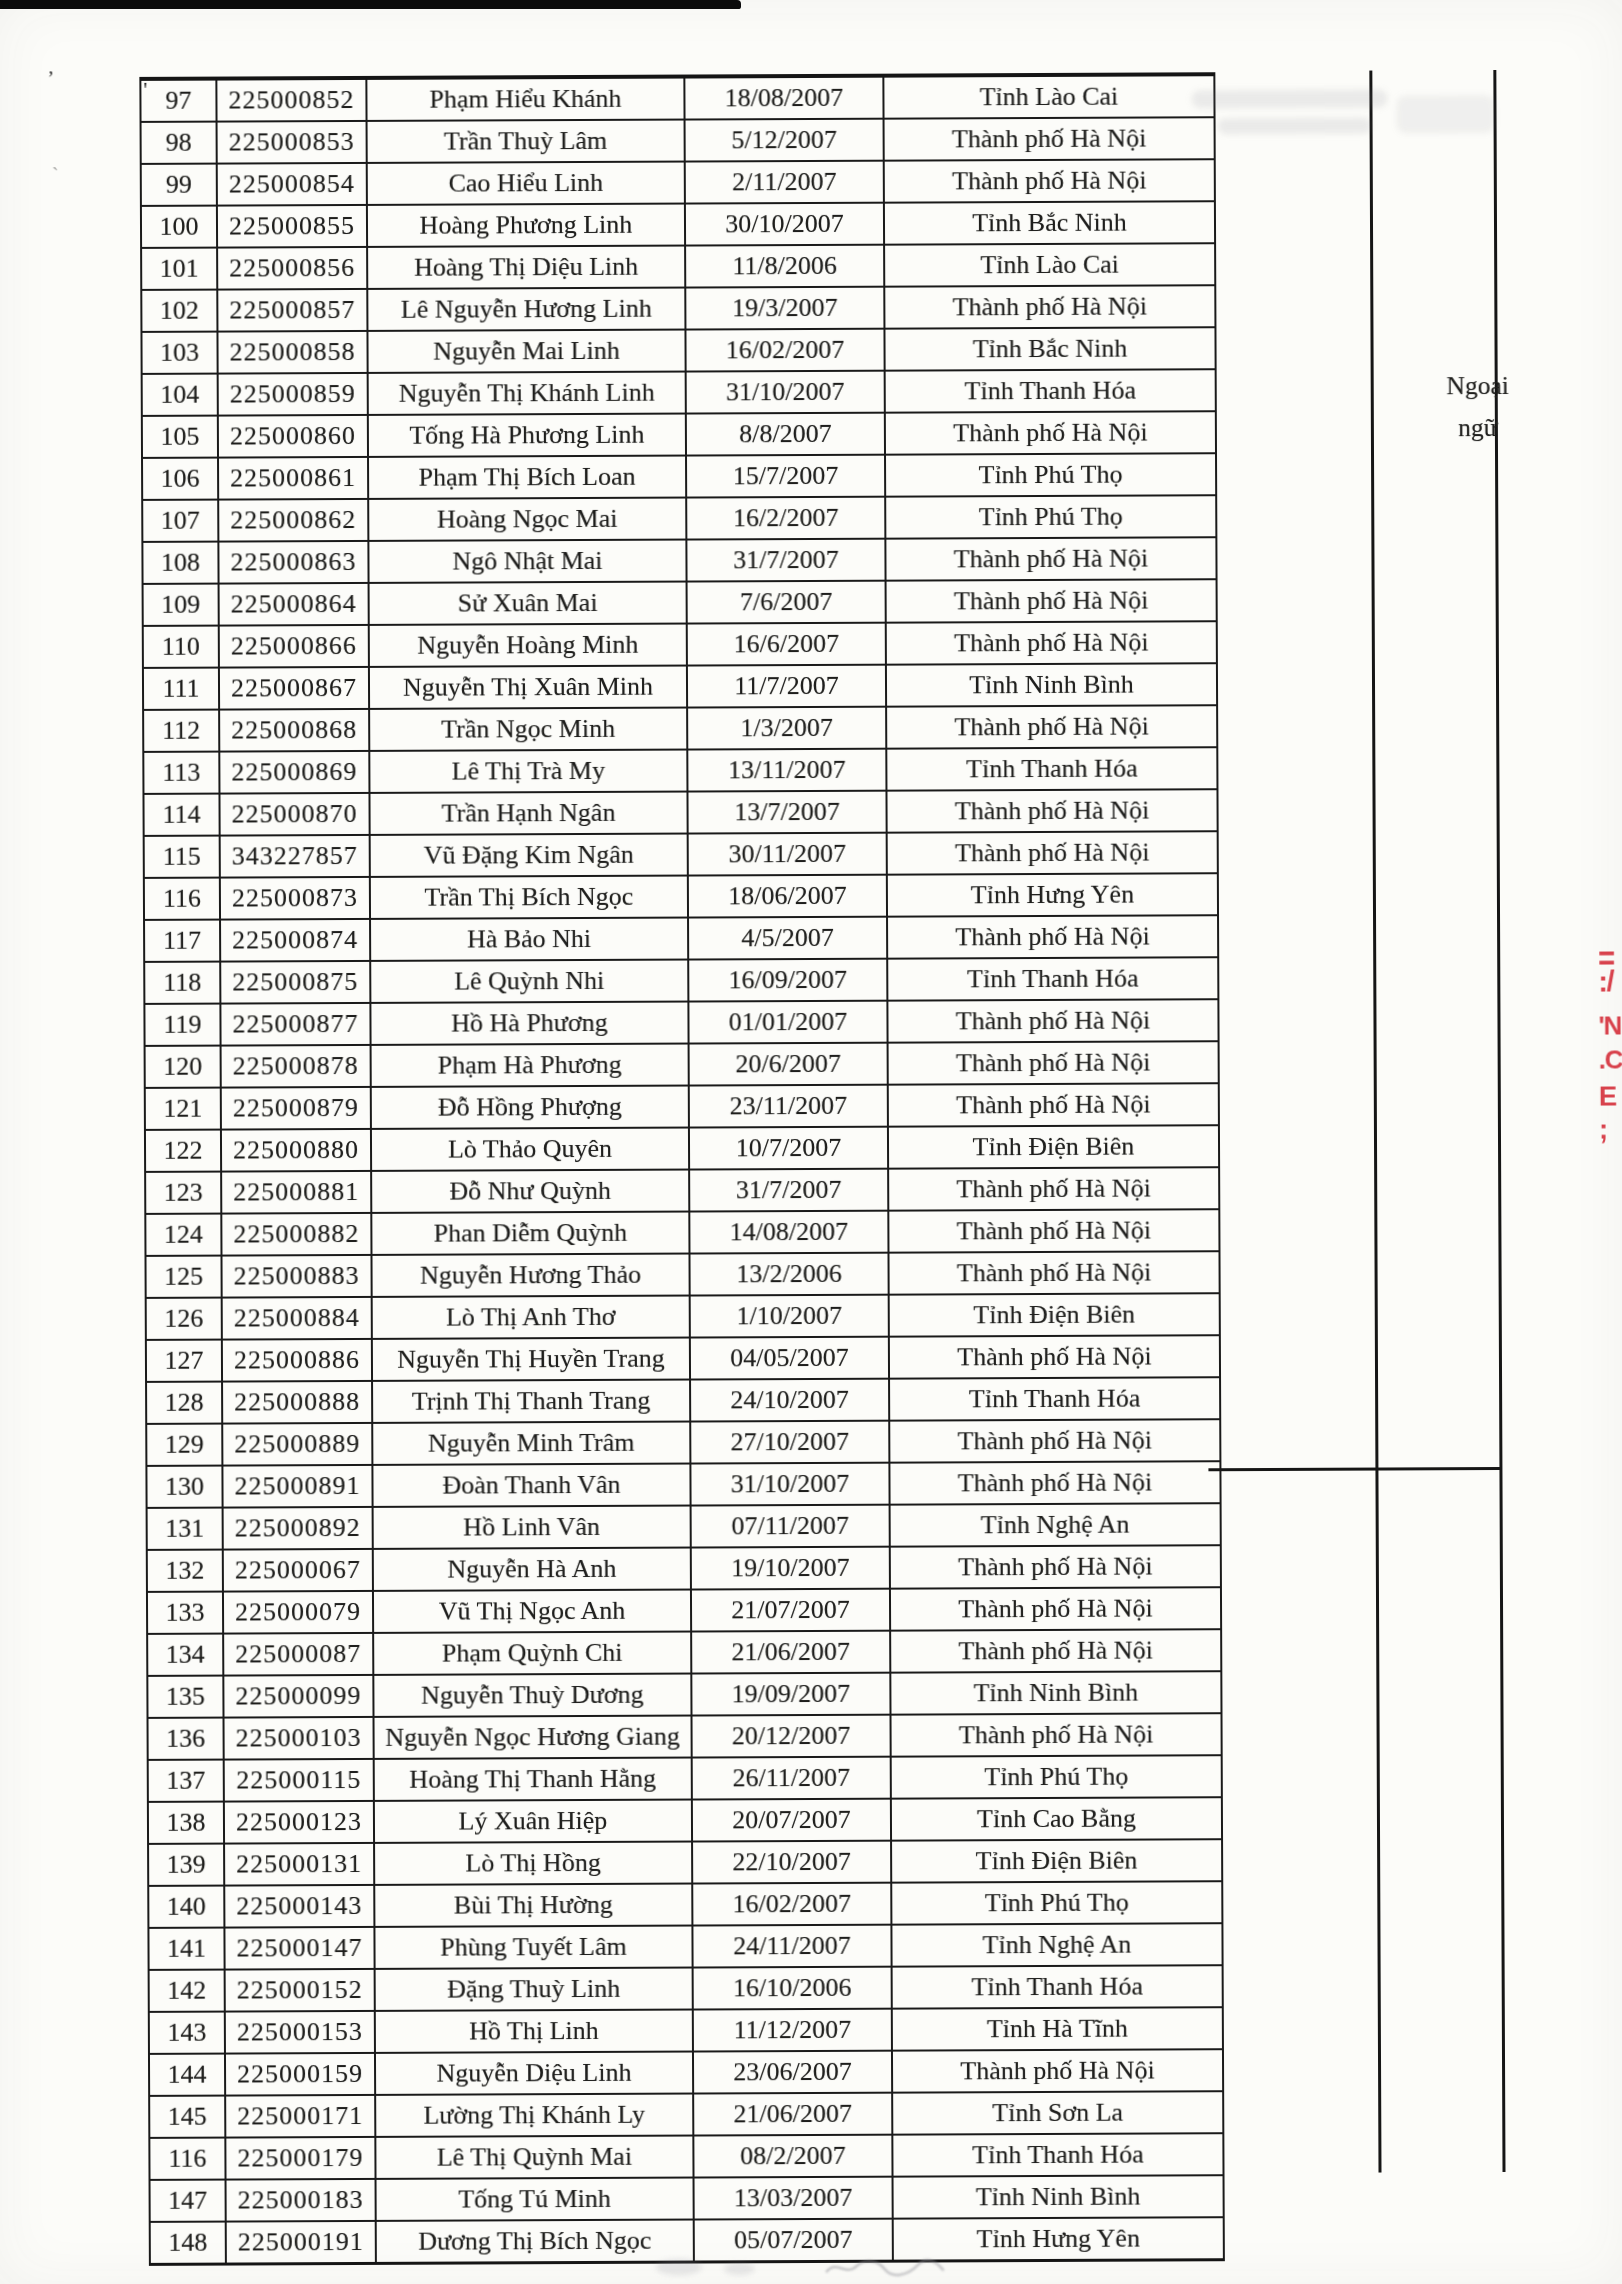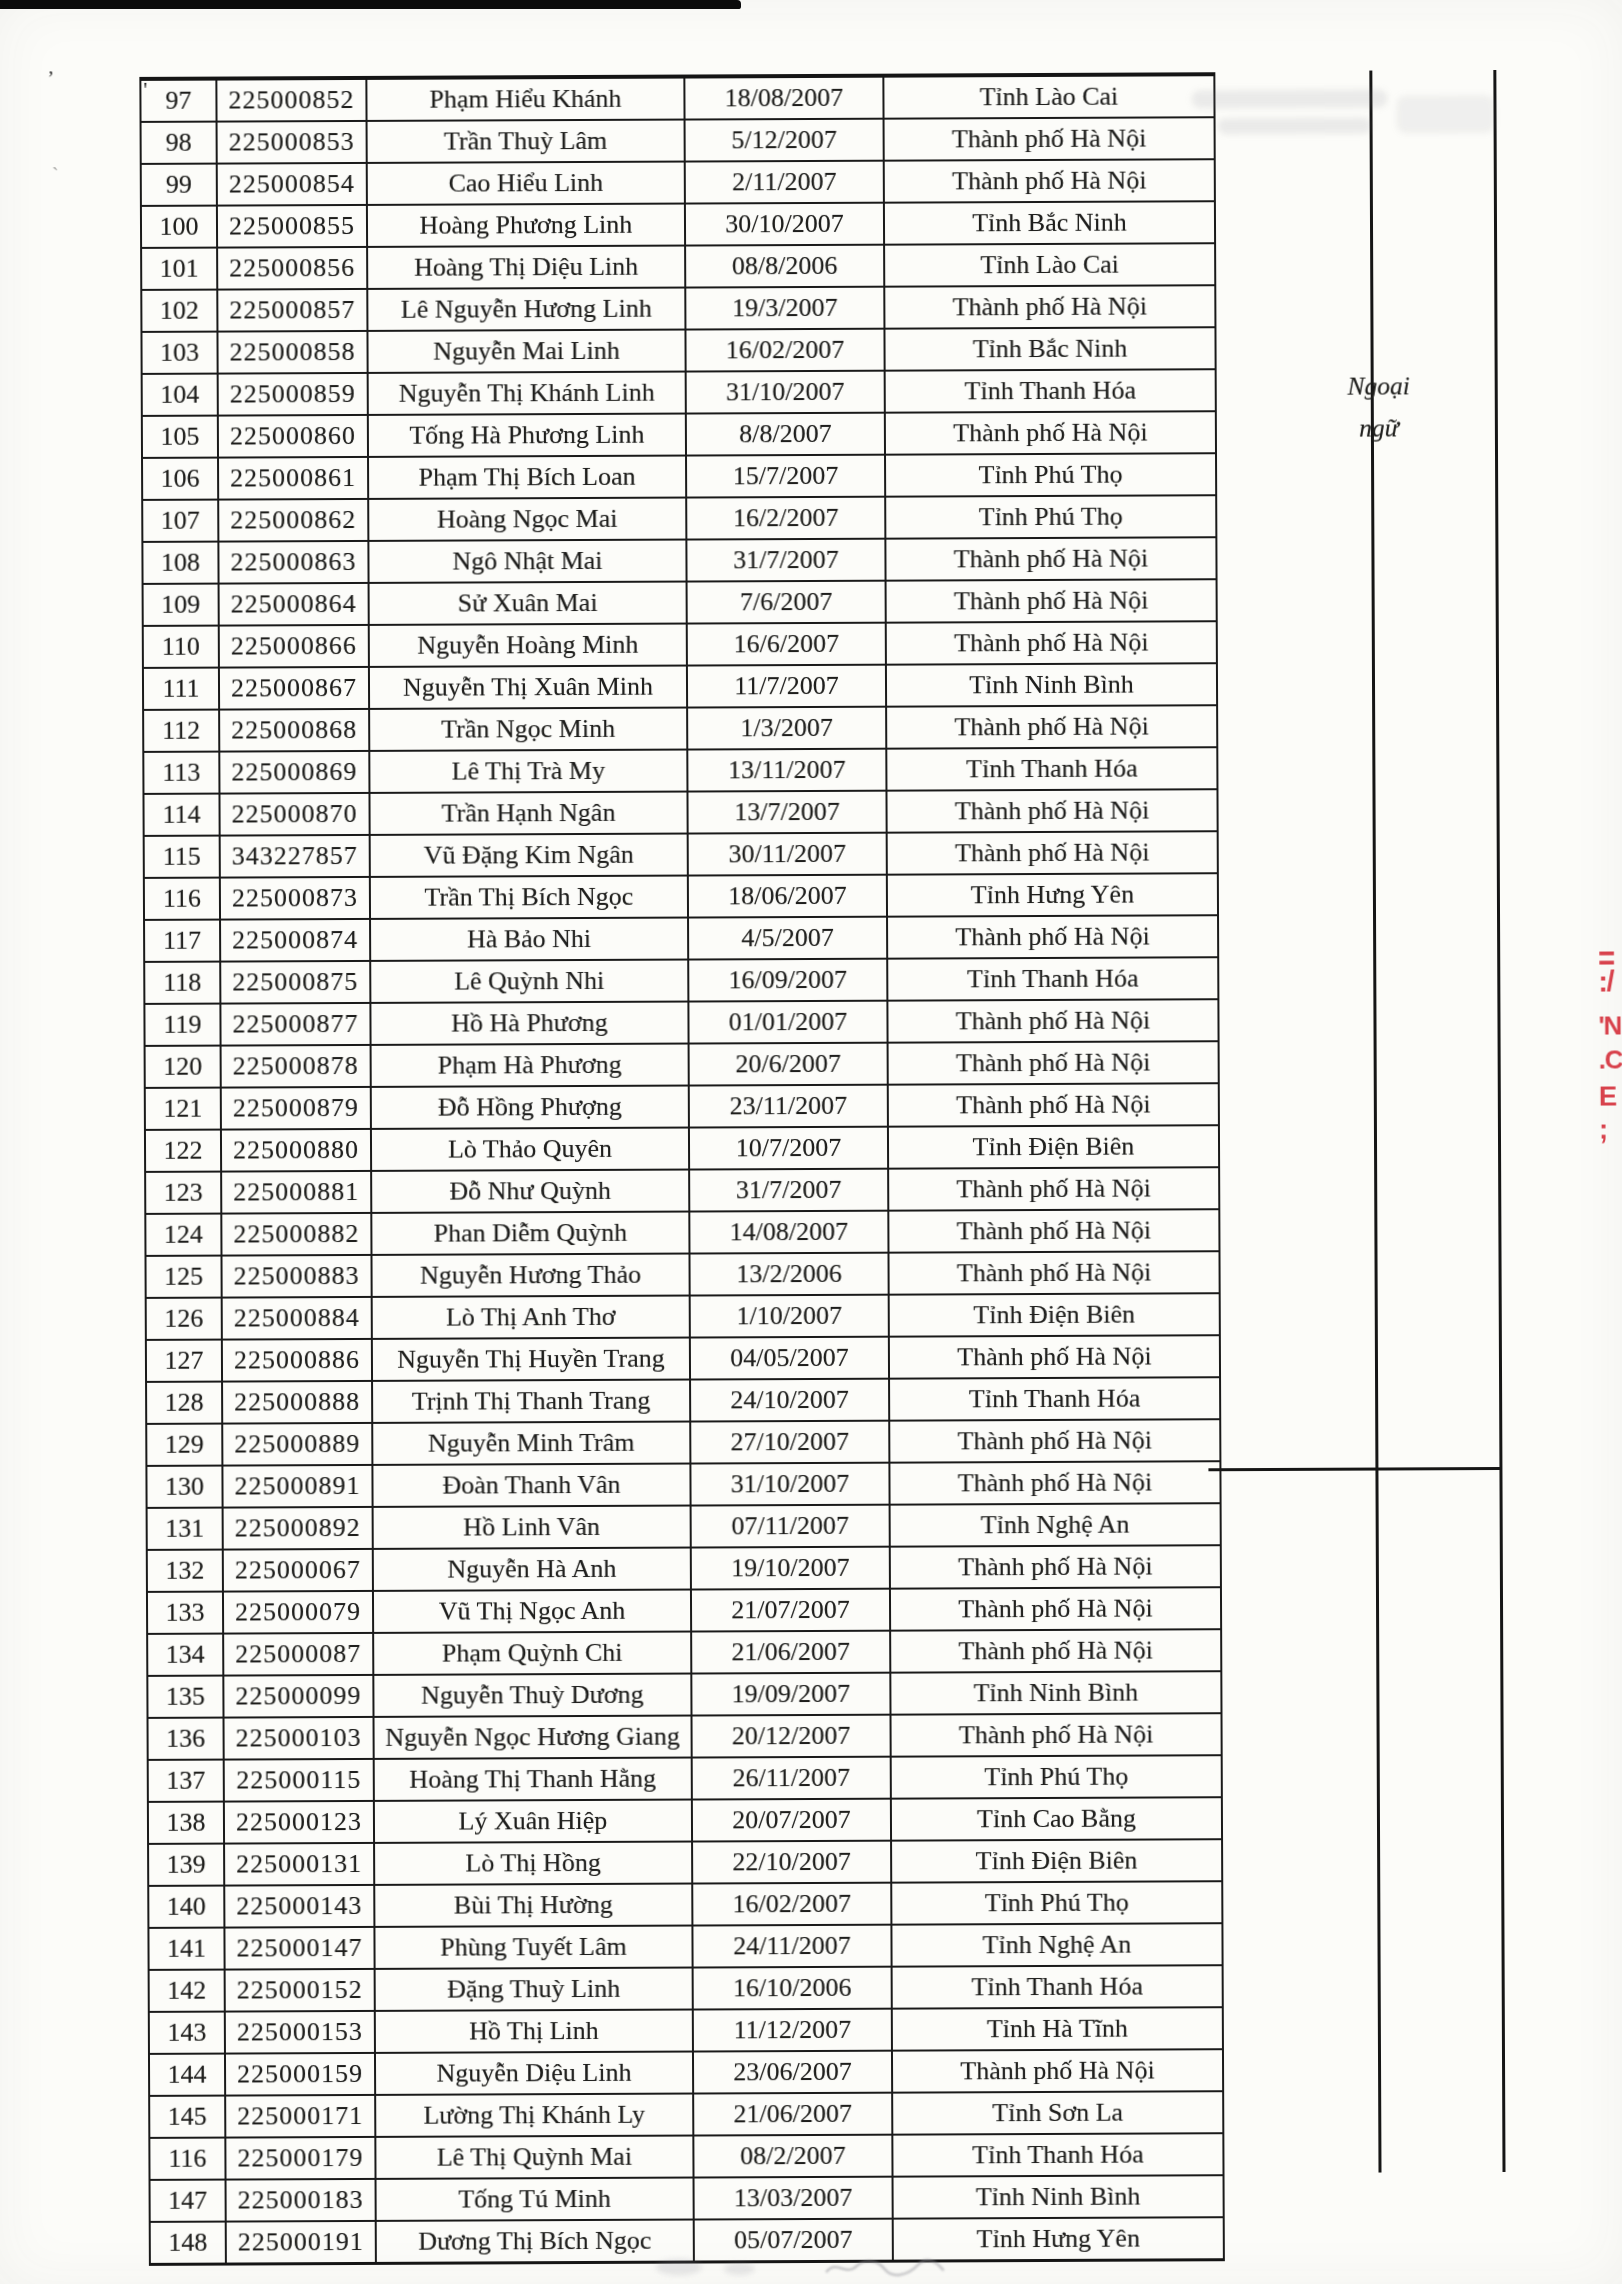--- a/index.html
+++ b/index.html
@@ -37,21 +37,21 @@
   .vline-1{left:1374px;}
   .vline-2{left:1498px;}
   .hdivider{position:absolute;left:1207px;top:1470px;width:293px;height:2.6px;background:#161616;}
   .major,.sidecol{
     position:absolute;color:var(--ink,#1e1e1c);text-align:center;
     font-size:25.5px;text-shadow:0 0 0.7px rgba(25,25,25,.38);
   }
   .major{left:1207px;width:166px;line-height:40px;}
   .major-a{top:721px;}
   .major-b{top:1797px;line-height:39px;}
-  .sidecol{left:1325px;width:114px;top:368px;line-height:42px;font-style:italic;}
+  .sidecol{left:1424px;width:114px;top:368px;line-height:42px;}
   
   .stamp{position:absolute;left:1599px;top:0;width:39px;height:100%;
     color:var(--stamp_red,#d8424c);font-family:"Liberation Sans",sans-serif;
     font-weight:bold;filter:blur(0.3px);}
   .stamp span{position:absolute;left:0;letter-spacing:-1.3px;}
   .stamp span:nth-child(1){top:946px;font-size:29px;transform:scaleY(1.2);}
   .stamp span:nth-child(2){top:969px;font-size:29px;}
   .stamp span:nth-child(3){top:1014px;font-size:26px;}
   .stamp span:nth-child(4){top:1048px;font-size:26px;}
   .stamp span:nth-child(5){top:1084px;font-size:27.5px;}
@@ -105,21 +105,21 @@
             <td class="c-no">100</td>
             <td class="c-id">225000855</td>
             <td class="c-name">Hoàng Phương Linh</td>
             <td class="c-dob">30/10/2007</td>
             <td class="c-place">Tỉnh Bắc Ninh</td>
           </tr>
           <tr>
             <td class="c-no">101</td>
             <td class="c-id">225000856</td>
             <td class="c-name">Hoàng Thị Diệu Linh</td>
-            <td class="c-dob">08/8/2006</td>
+            <td class="c-dob">11/8/2006</td>
             <td class="c-place">Tỉnh Lào Cai</td>
           </tr>
           <tr>
             <td class="c-no">102</td>
             <td class="c-id">225000857</td>
             <td class="c-name">Lê Nguyễn Hương Linh</td>
             <td class="c-dob">19/3/2007</td>
             <td class="c-place">Thành phố Hà Nội</td>
           </tr>
           <tr>

